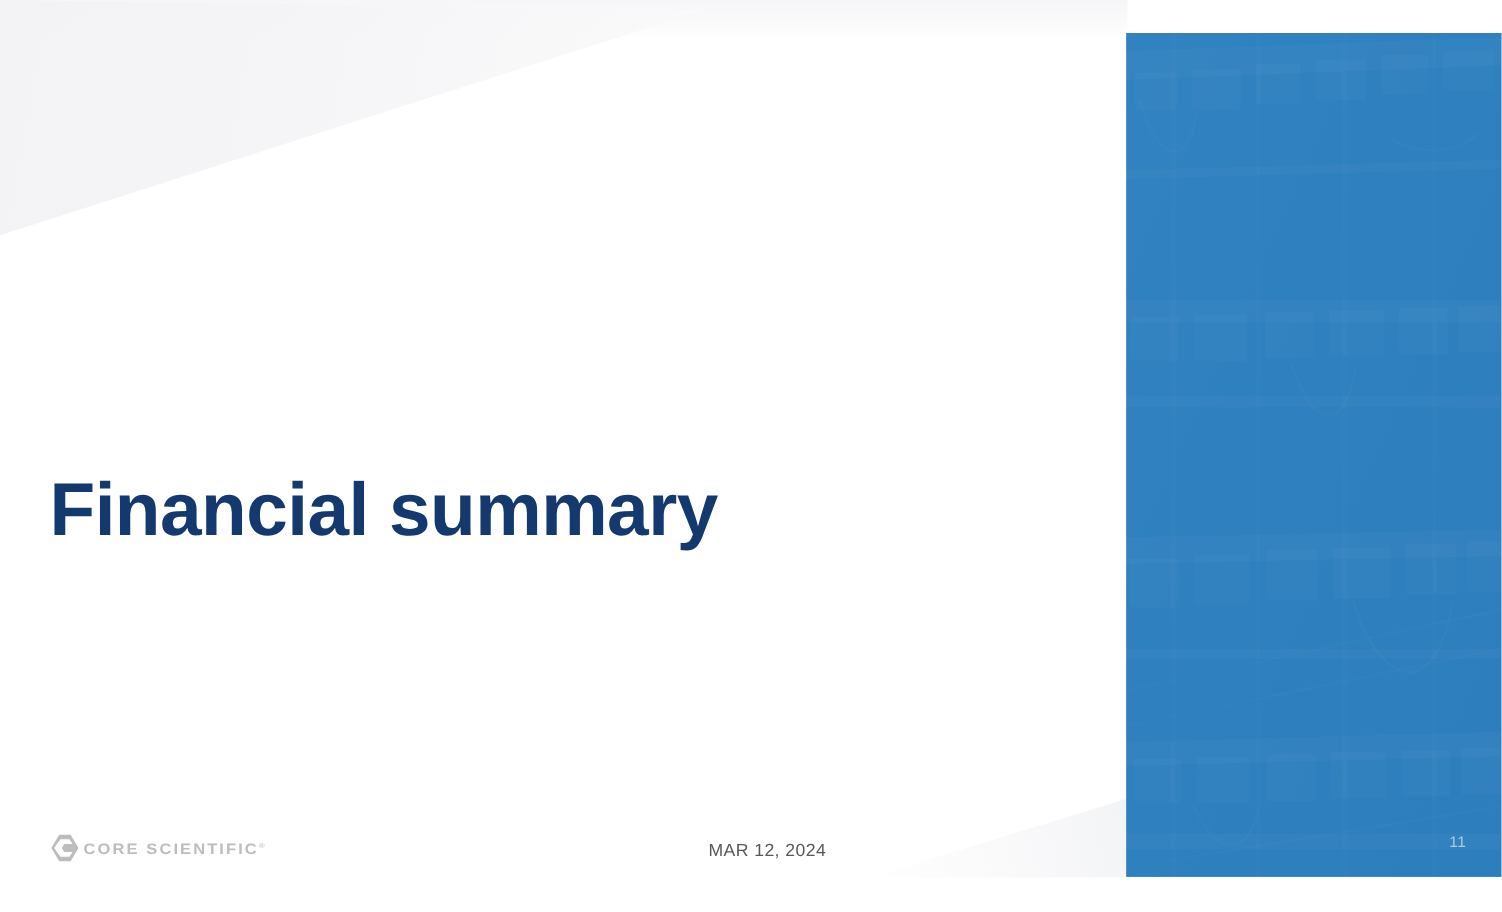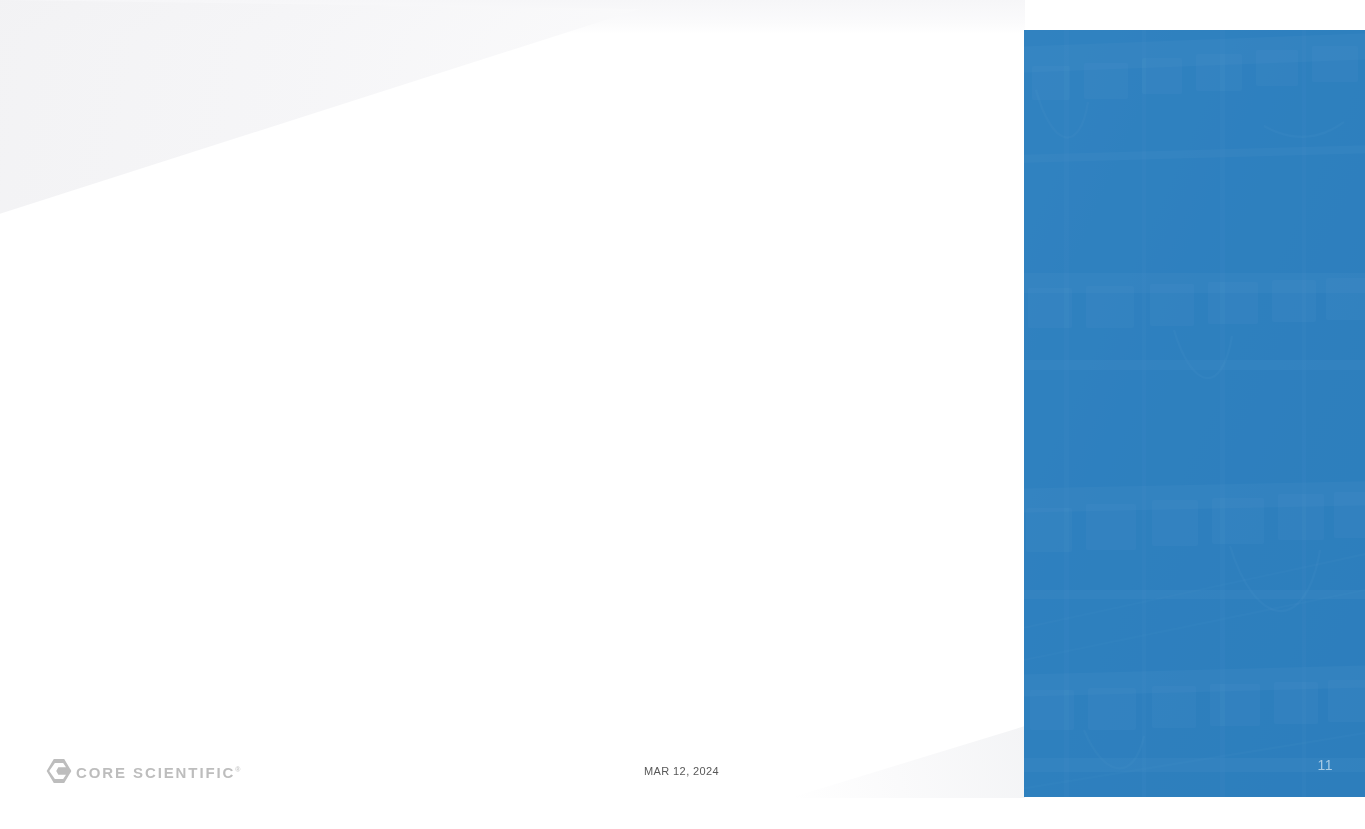--- a/index.html
+++ b/index.html
@@ -100,21 +100,21 @@
     letter-spacing: -0.5px;
     white-space: nowrap;
     font-family: "Liberation Sans", sans-serif;
   }
 
   
   #footer-date {
     position: absolute;
     left: 644px;
     top: 765px;
-    font-size: 11px;
+    font-size: 16px;
     letter-spacing: 0.4px;
     color: #585858;
     font-family: "Liberation Sans", sans-serif;
   }
 
   
   #footer-logo {
     position: absolute;
     left: 45px;
     top: 758px;
@@ -229,20 +229,21 @@
       <g opacity="0.09" stroke="#cde4f5" stroke-width="2" fill="none">
         <path d="M-10 600 L 360 520"></path>
         <path d="M-10 632 L 360 556"></path>
         <path d="M-10 760 L 360 700"></path>
       </g>
     </svg>
     <div class="photo-tint"></div>
     <div id="page-number">11</div>
   </div>
 
+  <h1 id="slide-title">Financial summary</h1>
 
   <div id="footer-date">MAR 12, 2024</div>
 
   <div id="footer-logo">
     <svg class="logo-mark" viewBox="0 0 34 32">
       <path d="M10.6 1.2 L23.4 1.2 L32.2 16 L23.4 30.8 L10.6 30.8 L1.8 16 Z
                M11.9 6.2 L5.0 16 L11.9 25.8 L22.1 25.8 L25.6 20.5 L16.2 20.5 L13.6 16 L16.2 11.5 L25.6 11.5 L22.1 6.2 Z" fill="#bdbdbd" fill-rule="evenodd"></path>
       <rect x="24.6" y="14.3" width="6.6" height="3.2" fill="#bdbdbd"></rect>
     </svg>
     <span class="logo-wordmark"><span>CORE SCIENTIFIC</span><span class="logo-tm">®</span></span>

